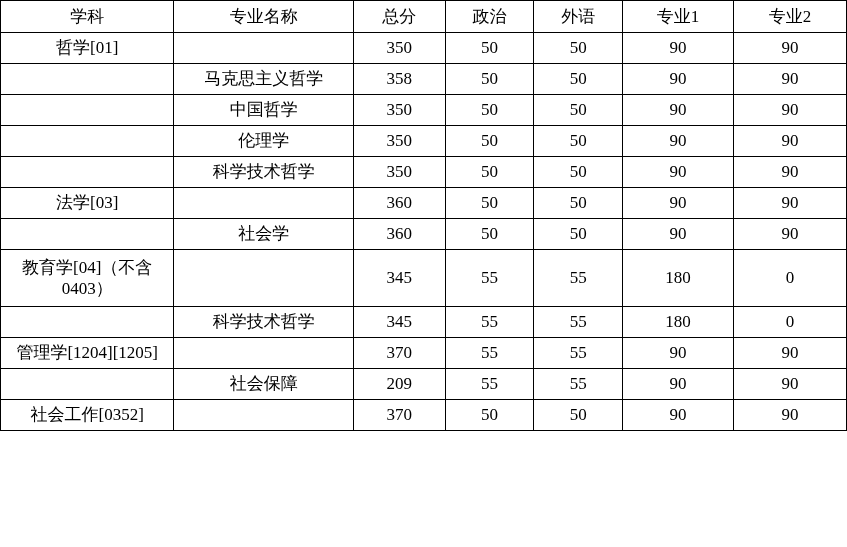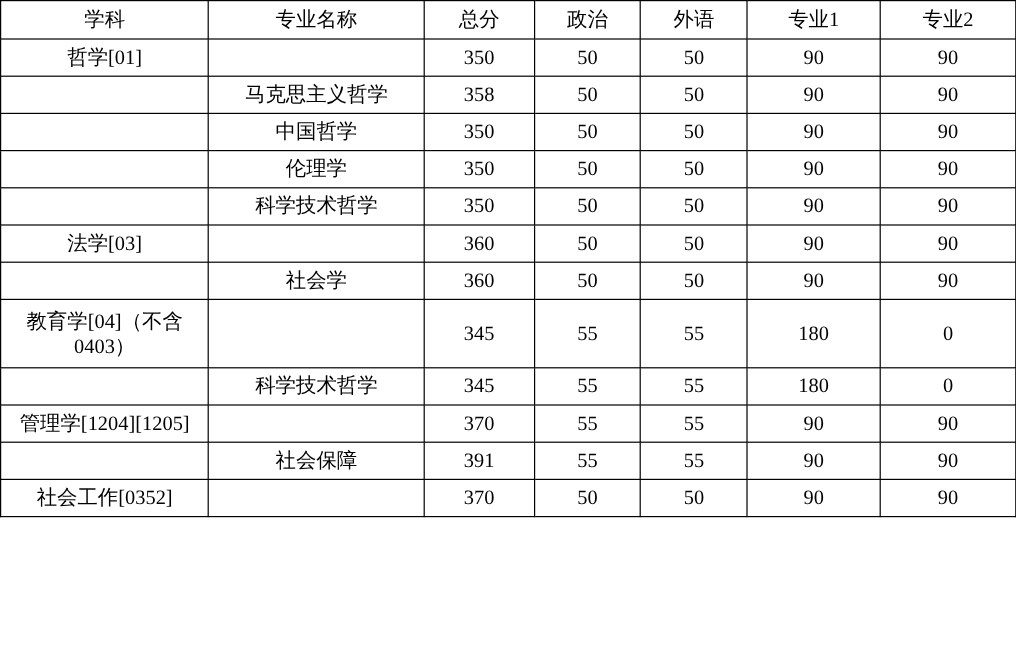--- a/index.html
+++ b/index.html
@@ -156,21 +156,21 @@
       <td></td>
       <td>370</td>
       <td>55</td>
       <td>55</td>
       <td>90</td>
       <td>90</td>
     </tr>
     <tr>
       <td></td>
       <td>社会保障</td>
-      <td>391</td>
+      <td>209</td>
       <td>55</td>
       <td>55</td>
       <td>90</td>
       <td>90</td>
     </tr>
     <tr>
       <td>社会工作[0352]</td>
       <td></td>
       <td>370</td>
       <td>50</td>

